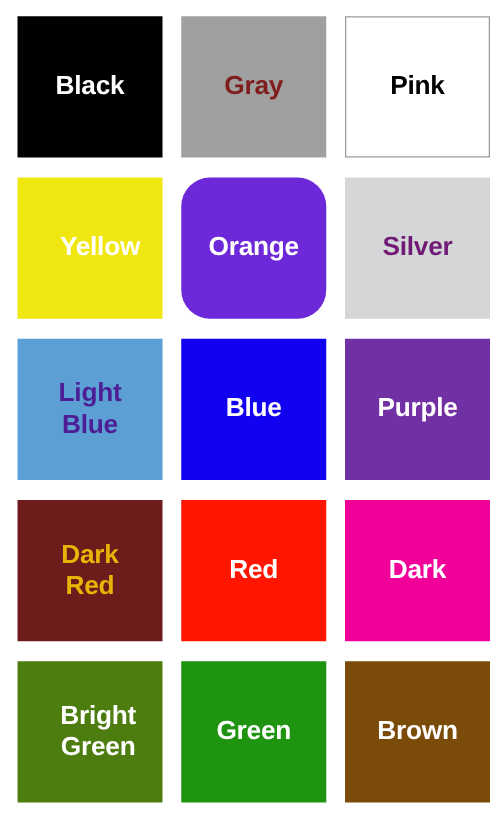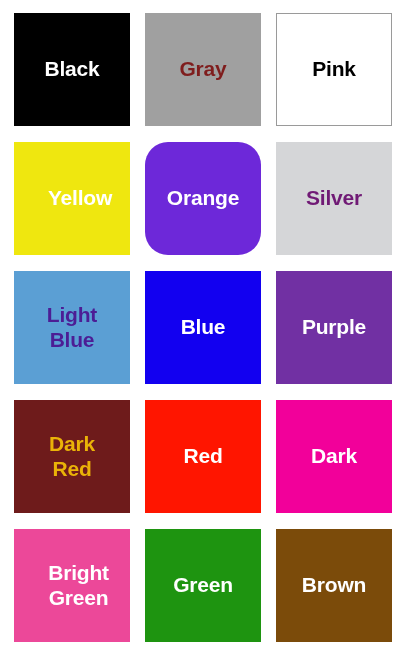--- a/index.html
+++ b/index.html
@@ -84,21 +84,21 @@
     <div class="swatch" style="background-color: rgb(110, 27, 27);">
       <span class="swatch-label" style="color: #eab308;">Dark
 Red</span>
     </div>
     <div class="swatch" style="background-color: rgb(255, 21, 0);">
       <span class="swatch-label" style="color: rgb(255, 255, 255);">Red</span>
     </div>
     <div class="swatch" style="background-color: rgb(242, 0, 154);">
       <span class="swatch-label" style="color: rgb(255, 255, 255);">Dark</span>
     </div>
-    <div class="swatch" style="background-color: #ec4899; padding-left: 13px;">
+    <div class="swatch" style="background-color: #4d7c0f; padding-left: 13px;">
       <span class="swatch-label" style="color: rgb(255, 255, 255);">Bright
 Green</span>
     </div>
     <div class="swatch" style="background-color: rgb(30, 148, 16);">
       <span class="swatch-label" style="color: rgb(255, 255, 255);">Green</span>
     </div>
     <div class="swatch" style="background-color: rgb(123, 75, 10); text-align: right;">
       <span class="swatch-label" style="color: rgb(255, 255, 255);">Brown</span>
     </div>
   </div>

